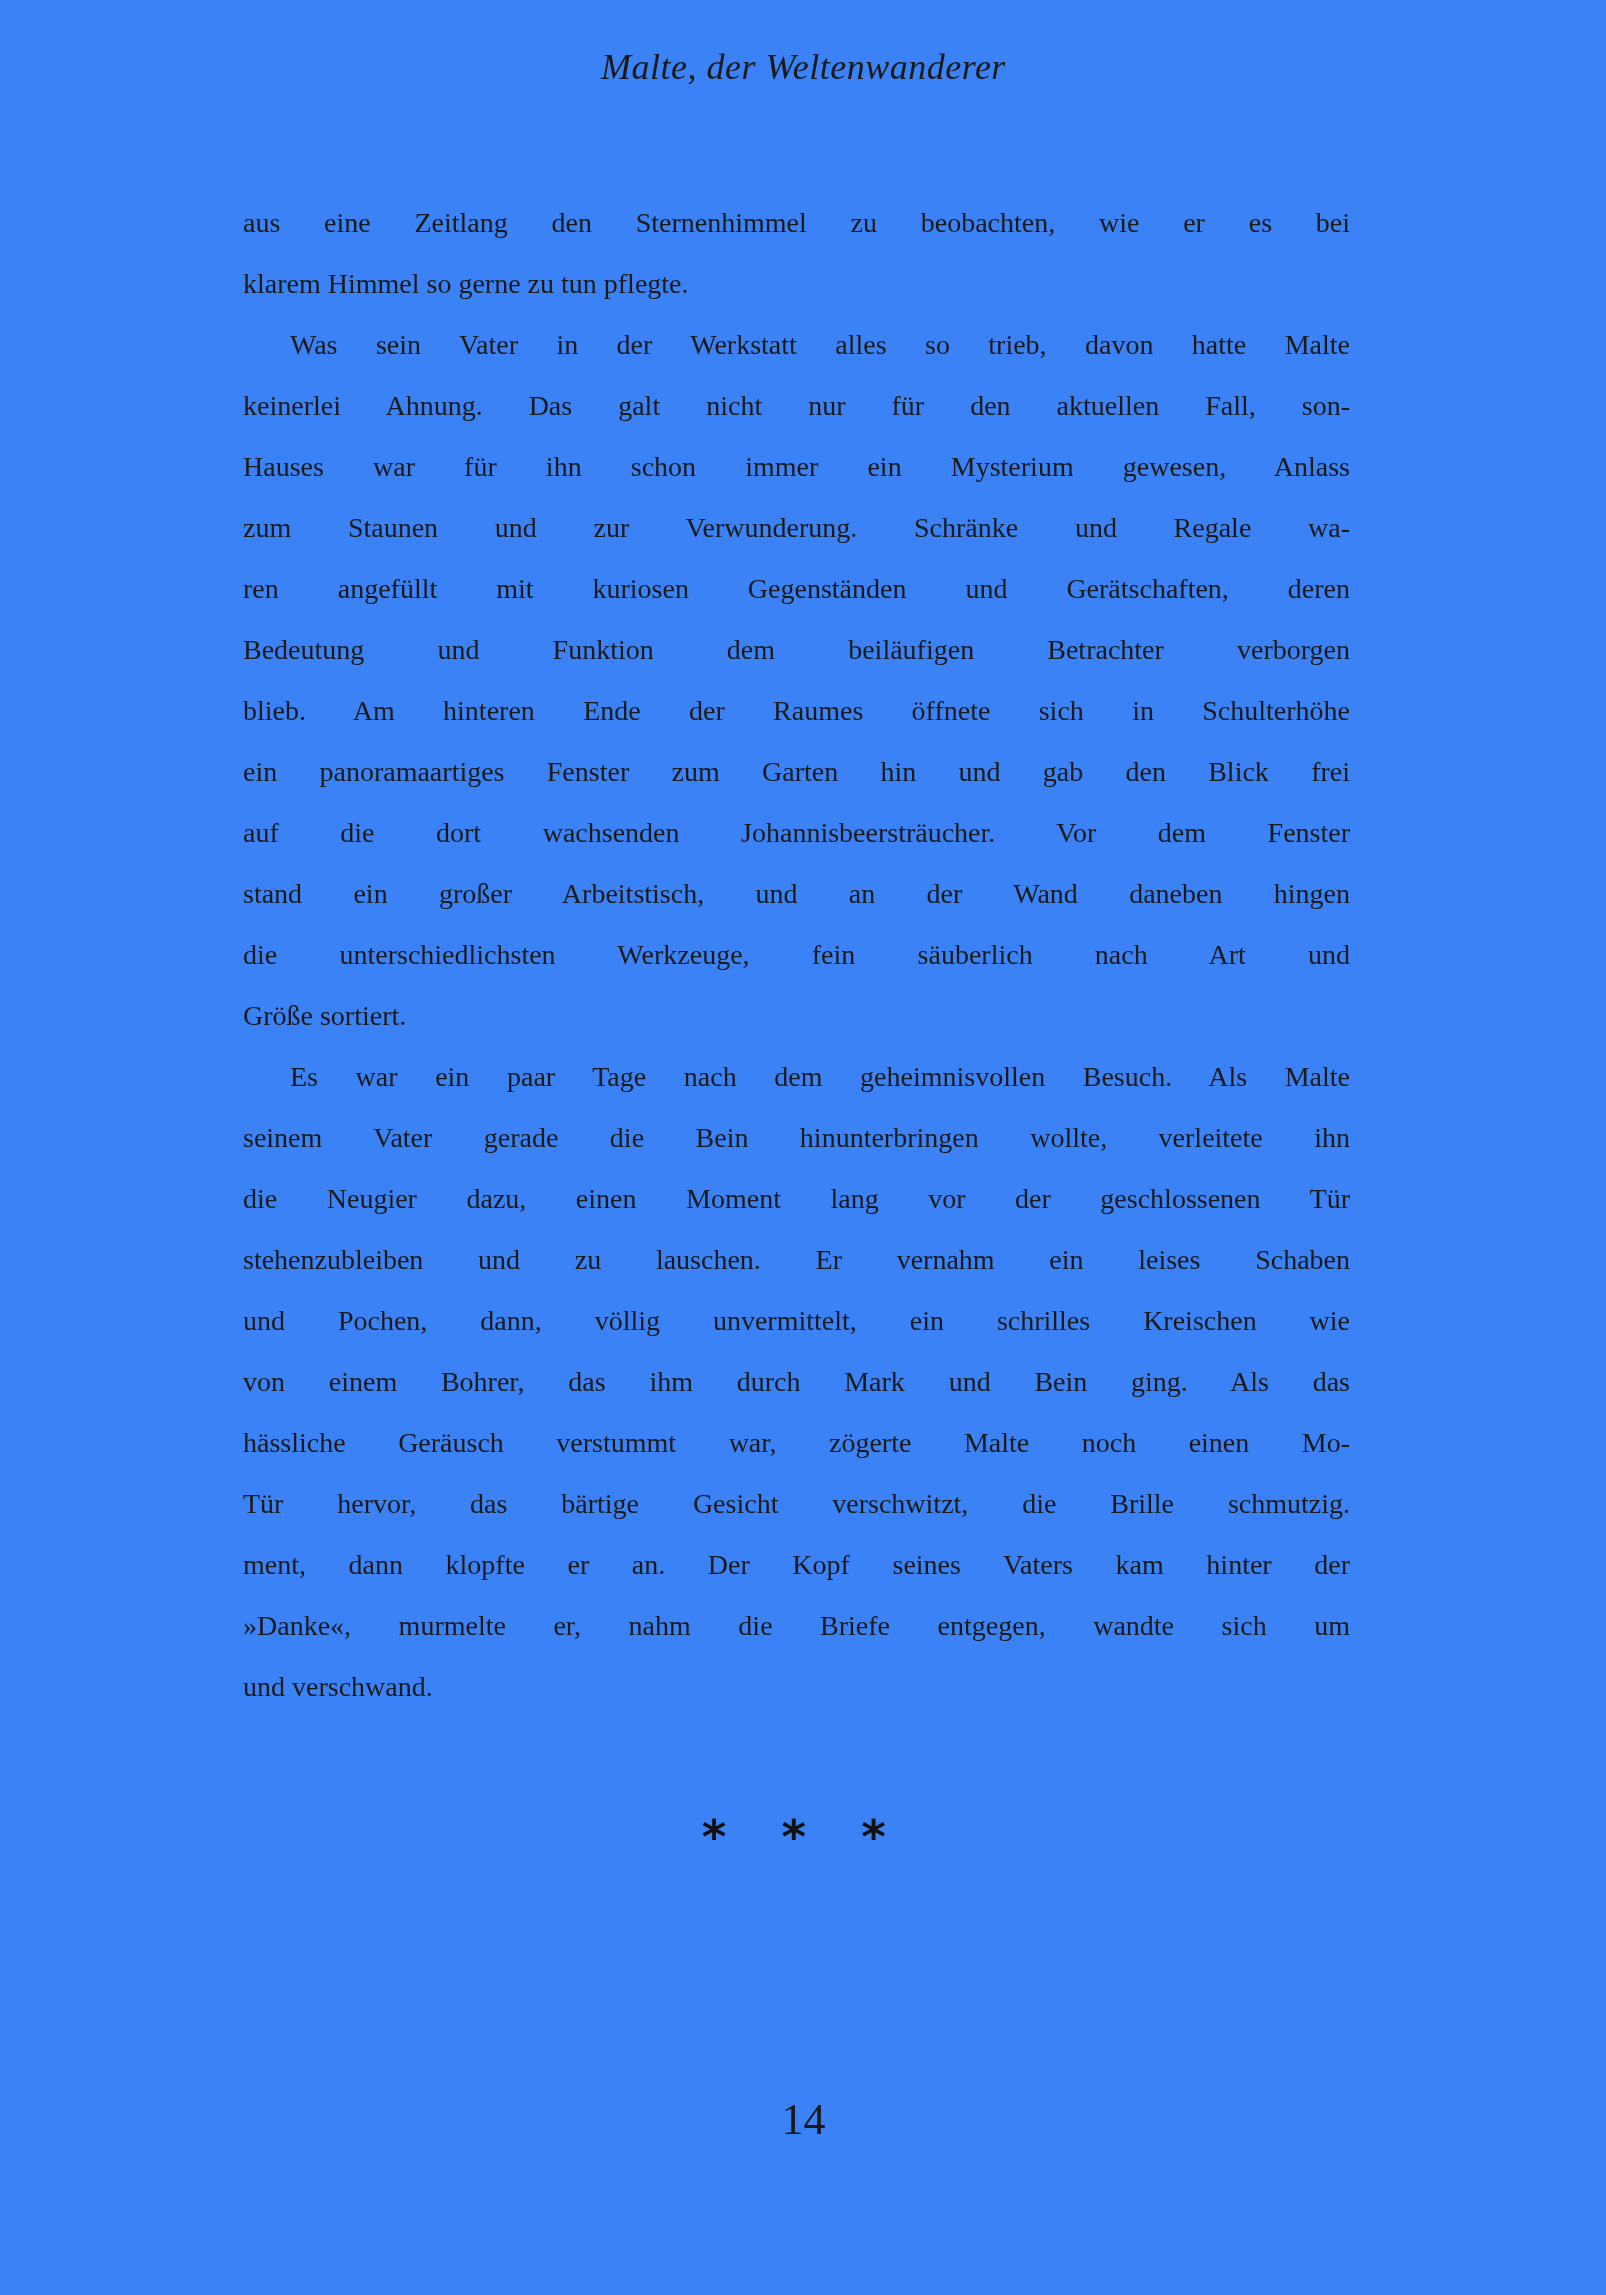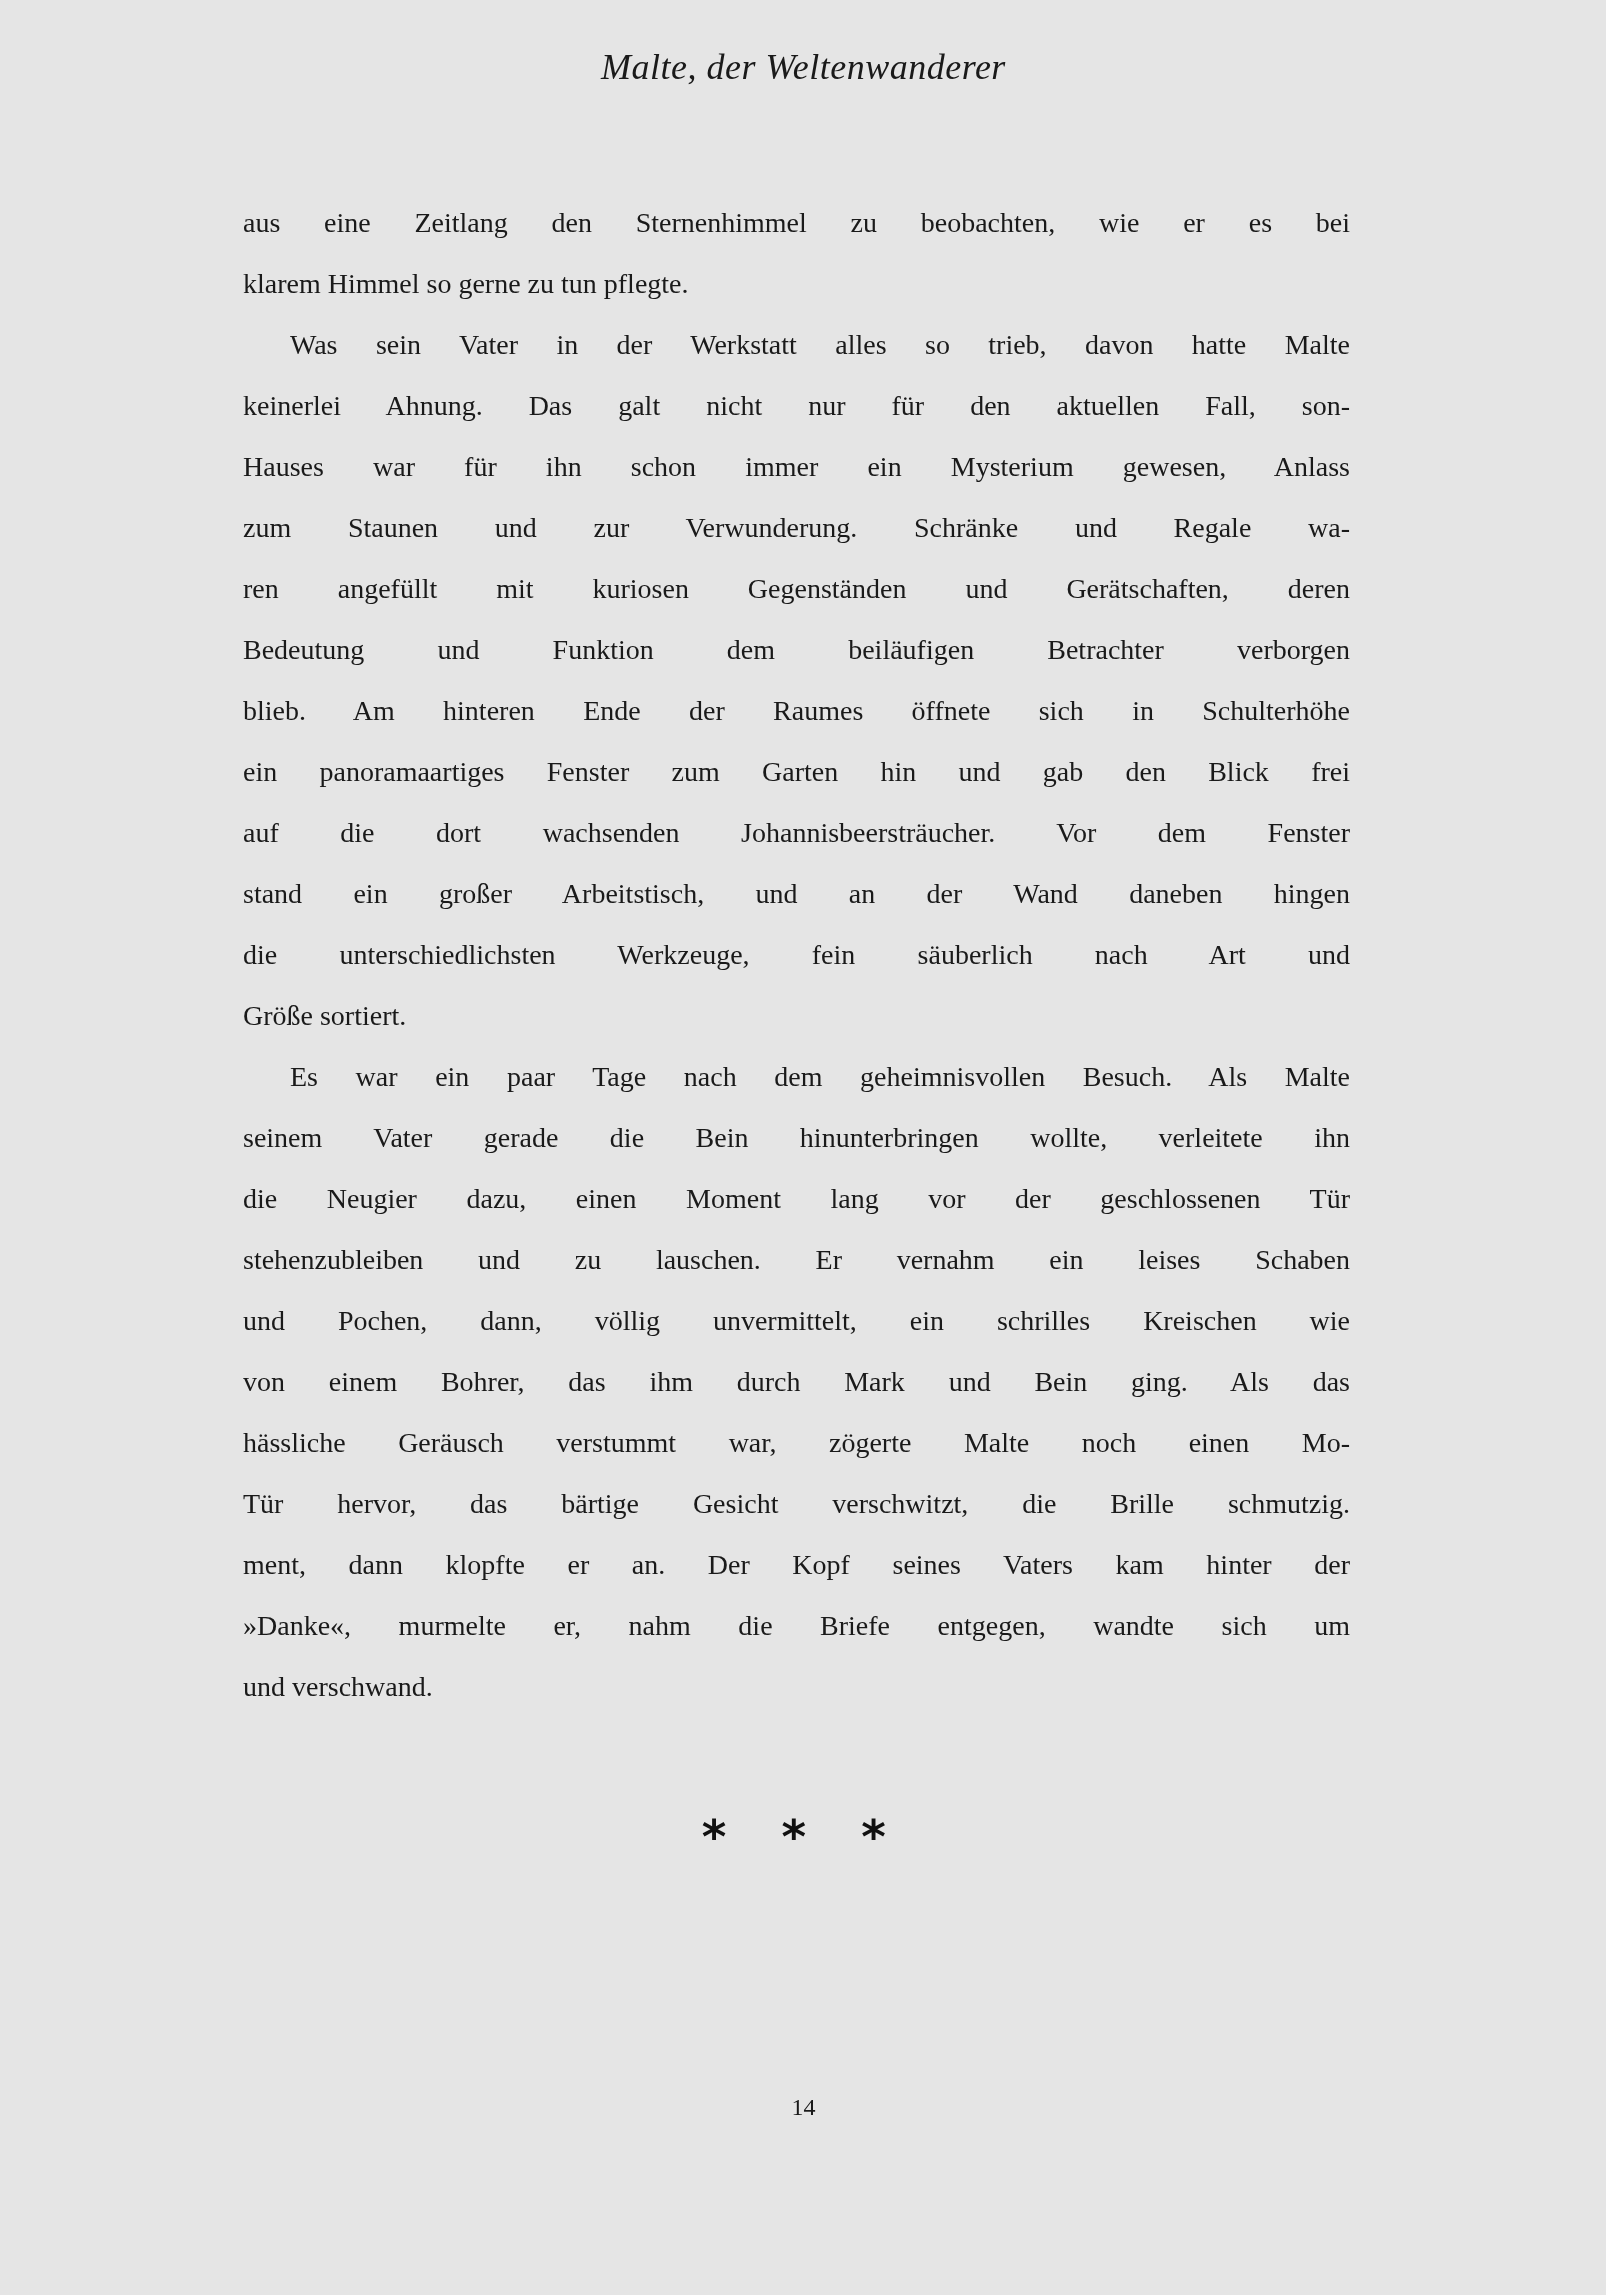--- a/index.html
+++ b/index.html
@@ -4,21 +4,21 @@
 <style>
   html, body { margin: 0; padding: 0; background: #ffffff; }
   body {
     width: 1607px;
     height: 2295px;
     position: relative;
     overflow: hidden;
     color: #1a1a1a;
     font-family: "Liberation Serif", "DejaVu Serif", serif;
   }
-  .page { position: absolute; left: 0; top: 0; width: 1607px; height: 2295px; background: #e5e5e5; }
+  .page { position: absolute; left: 0; top: 0; width: 1607px; height: 2295px; background: #3b82f6; }
   .running-head {
     position: absolute;
     top: 46px;
     left: 0;
     width: 1607px;
     text-align: center;
     font-style: italic;
     font-size: 36px;
     letter-spacing: 0.5px;
     color: #1a1a1a;
@@ -52,21 +52,21 @@
     color: #111111;
     font-family: "DejaVu Sans", sans-serif;
     font-weight: bold;
   }
   .page-number {
     position: absolute;
     top: 2094px;
     left: 0;
     width: 1607px;
     text-align: center;
-    font-size: 24px;
+    font-size: 44px;
     color: #1a1a1a;
   }
 </style>
 </head>
 <body>
 
 <div class="page">
   <div class="running-head">Malte, der Weltenwanderer</div>
 
   <div class="text-block">

